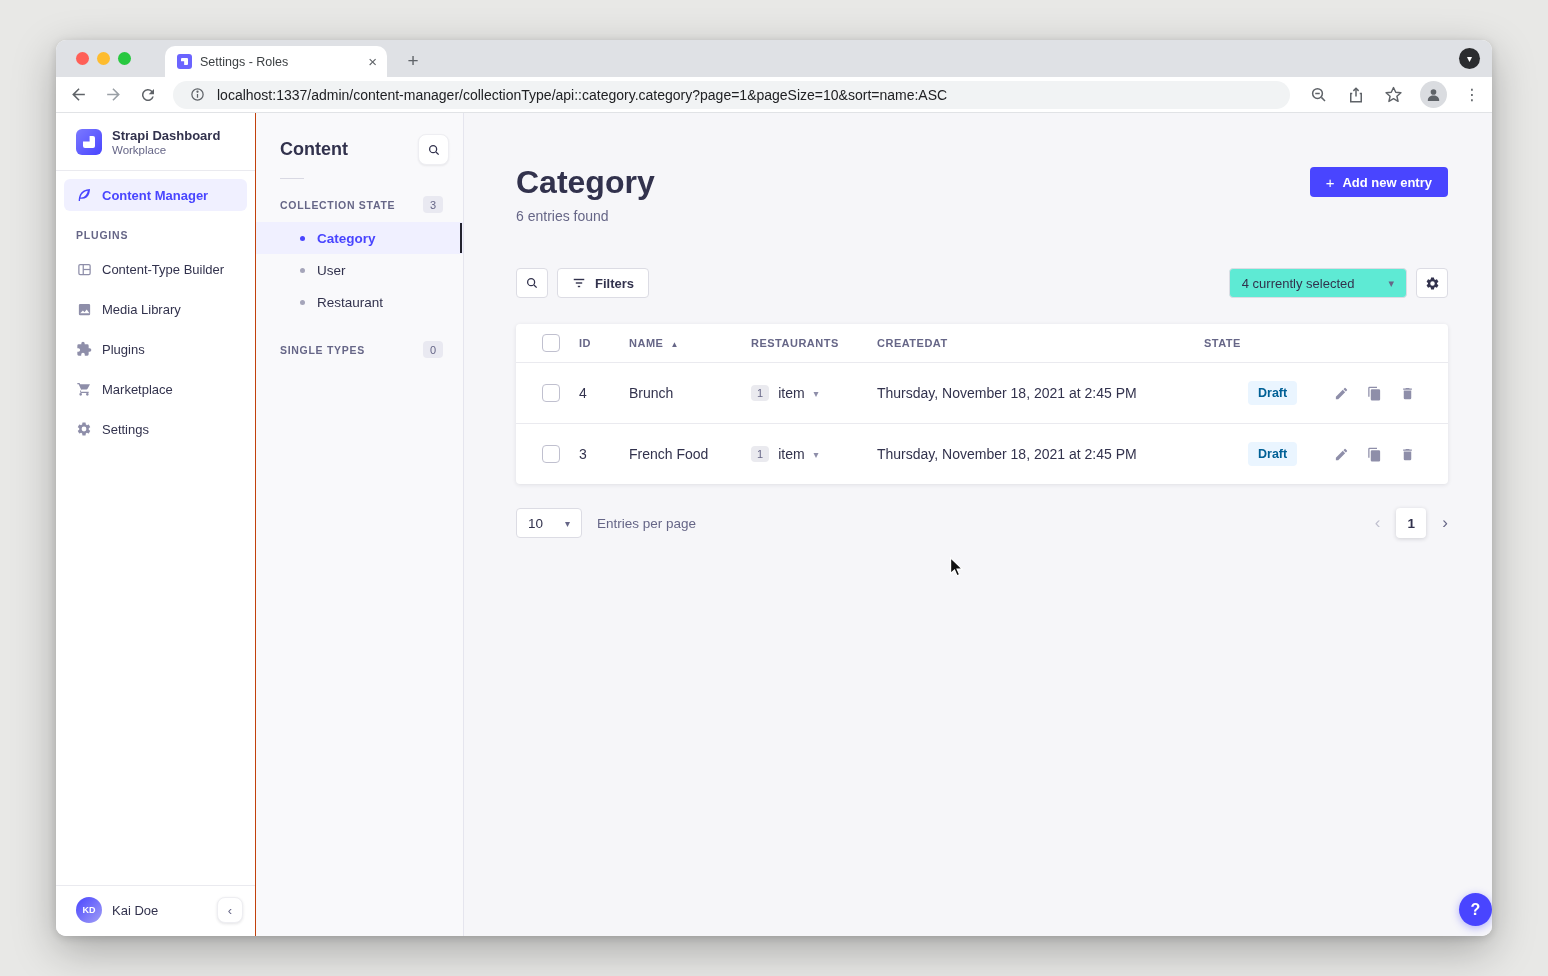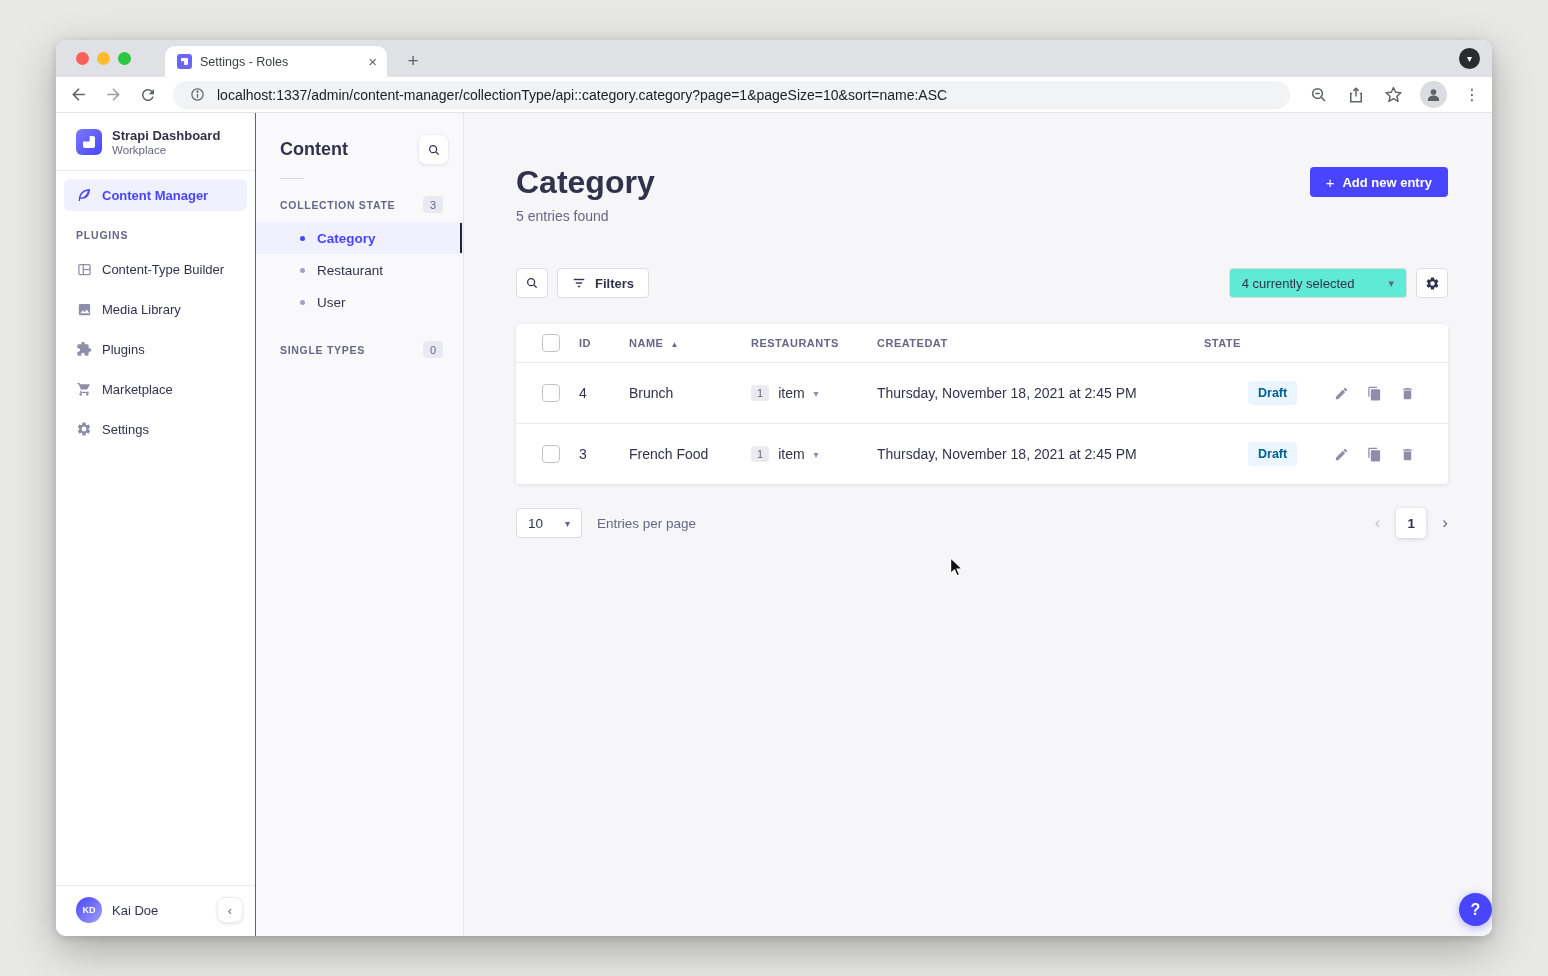--- a/index.html
+++ b/index.html
@@ -276,38 +276,38 @@
         <div class="section-row">
           <span class="section-label">COLLECTION STATE</span>
           <span class="count-badge">3</span>
         </div>
         <div class="ct-item active">
           <span class="dot"></span>
           <span>Category</span>
         </div>
         <div class="ct-item">
           <span class="dot"></span>
-          <span>Restaurant</span>
+          <span>User</span>
         </div>
         <div class="ct-item">
           <span class="dot"></span>
-          <span>User</span>
+          <span>Restaurant</span>
         </div>
 
         <div class="section-row" style="margin-top:10px">
           <span class="section-label">SINGLE TYPES</span>
           <span class="count-badge">0</span>
         </div>
       </nav>
 
       <main class="main">
         <div class="main-head">
           <div>
             <h1 class="page-title">Category</h1>
-            <div class="page-sub">5 entries found</div>
+            <div class="page-sub">6 entries found</div>
           </div>
           <button class="add-btn">
             <span class="plus">+</span>
             <span>Add new entry</span>
           </button>
         </div>
 
         <div class="toolbar">
           <div class="tgroup">
             <button class="wbtn sq">

